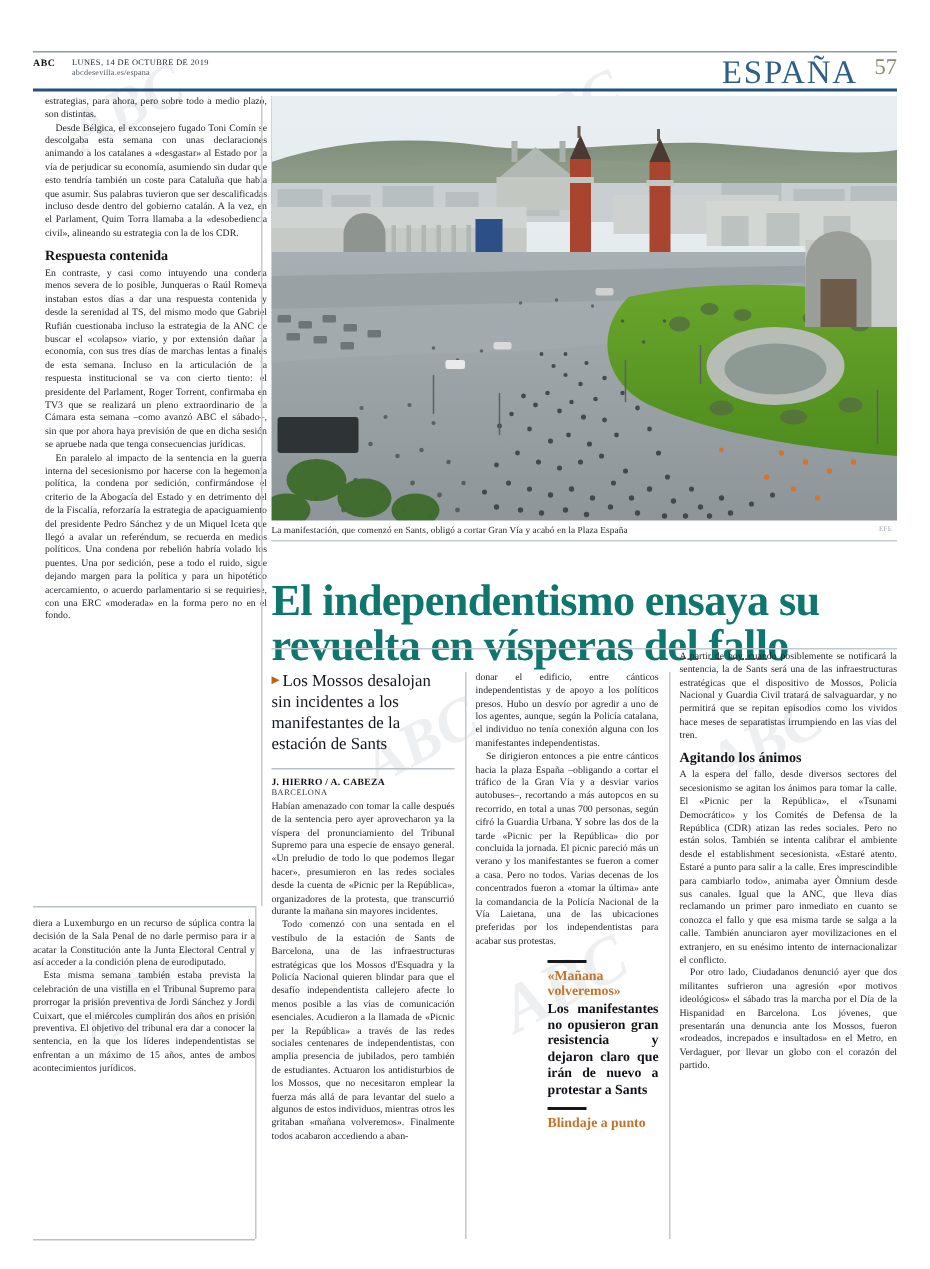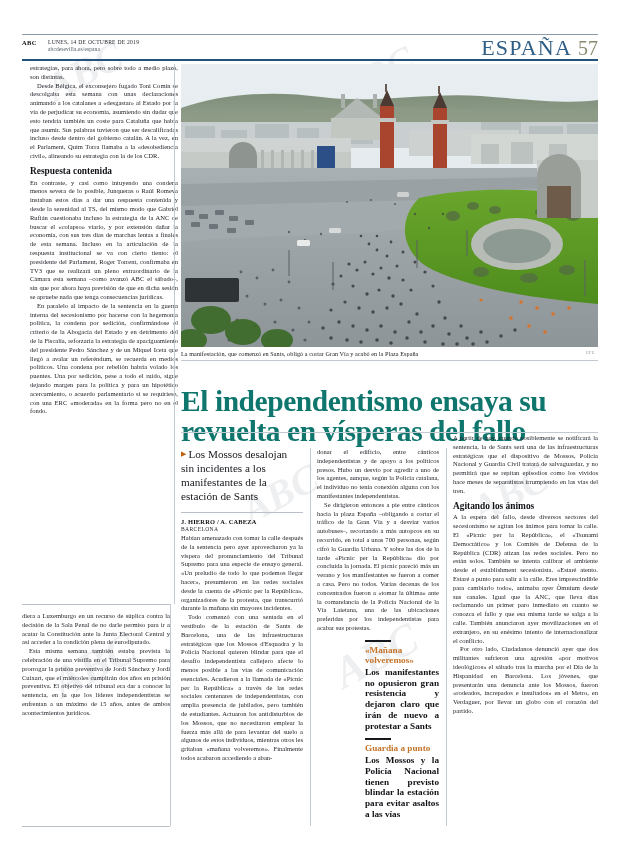--- a/index.html
+++ b/index.html
@@ -22,21 +22,21 @@
 
   
   .masthead { position:absolute; left:22px; top:34px; width:576px; height:26px; }
   .mh-rule-top { position:absolute; left:0; top:0; width:576px; height:1px; background:#8d9aa8; }
   .mh-rule-bot { position:absolute; left:0; top:25px; width:576px; height:1.5px; background:#23527c; }
   .mh-abc { position:absolute; left:0; top:5px; font-family:"Liberation Serif",serif; font-weight:700;
             font-size:6.5px; letter-spacing:.4px; color:#111; }
   .mh-date { position:absolute; left:26px; top:5px; font-size:5.6px; letter-spacing:.25px; color:#23272e; }
   .mh-url  { position:absolute; left:26px; top:12px; font-size:5.4px; letter-spacing:.15px; color:#4b535c; }
   .mh-sect { position:absolute; right:26px; top:1px; font-size:22px; letter-spacing:1.2px; color:#2f5f86; }
-  .mh-page { position:absolute; right:0px; top:3px; font-size:20px; color:#8a8a6f; }
+  .mh-page { position:absolute; right:0px; top:3px; font-size:15px; color:#8a8a6f; }
 
   
   .col-left { position:absolute; left:30px; top:64px; width:148px; }
 
   
   .vrule { position:absolute; width:1px; background:#c3c9d0; }
 
   
   .photo { position:absolute; left:181px; top:64px; width:417px; height:283px; overflow:hidden; background:#9aa3a8; }
   .cap { position:absolute; left:181px; top:350px; width:417px; font-size:6.2px; color:#1a1d22; letter-spacing:.05px; }
@@ -386,22 +386,21 @@
     <p>Se dirigieron entonces a pie entre cánticos hacia la plaza España –obligando a cortar el tráfico de la Gran Vía y a desviar varios autobuses–, recortando a más autopcos en su recorrido, en total a unas 700 personas, según cifró la Guardia Urbana. Y sobre las dos de la tarde «Picnic per la República» dio por concluida la jornada. El picnic pareció más un verano y los manifestantes se fueron a comer a casa. Pero no todos. Varias decenas de los concentrados fueron a «tomar la última» ante la comandancia de la Policía Nacional de la Vía Laietana, una de las ubicaciones preferidas por los independentistas para acabar sus protestas.</p>
 
     <div class="hl">
       <div class="hl-rule"></div>
       <div class="hl-kicker">«Mañana volveremos»</div>
       <div class="hl-text">Los manifestantes no opusieron gran resistencia y dejaron claro que irán de nuevo a protestar a Sants</div>
     </div>
 
     <div class="hl">
       <div class="hl-rule"></div>
-      <div class="hl-kicker">Guardia a punto</div>
-      <div class="hl-text">Los Mossos y la Policía Nacional tienen previsto blindar la estación para evitar asaltos a las vías</div>
+      <div class="hl-kicker">Blindaje a punto</div>
     </div>
   </div>
 
   <div class="col4 body">
     <p class="noind">A partir de hoy, cuando posiblemente se notificará la sentencia, la de Sants será una de las infraestructuras estratégicas que el dispositivo de Mossos, Policía Nacional y Guardia Civil tratará de salvaguardar, y no permitirá que se repitan episodios como los vividos hace meses de separatistas irrumpiendo en las vías del tren.</p>
     <div class="sect-h">Agitando los ánimos</div>
     <p class="noind">A la espera del fallo, desde diversos sectores del secesionismo se agitan los ánimos para tomar la calle. El «Picnic per la República», el «Tsunami Democrático» y los Comités de Defensa de la República (CDR) atizan las redes sociales. Pero no están solos. También se intenta calibrar el ambiente desde el establishment secesionista. «Estaré atento. Estaré a punto para salir a la calle. Eres imprescindible para cambiarlo todo», animaba ayer Òmnium desde sus canales. Igual que la ANC, que lleva días reclamando un primer paro inmediato en cuanto se conozca el fallo y que esa misma tarde se salga a la calle. También anunciaron ayer movilizaciones en el extranjero, en su enésimo intento de internacionalizar el conflicto.</p>
     <p>Por otro lado, Ciudadanos denunció ayer que dos militantes sufrieron una agresión «por motivos ideológicos» el sábado tras la marcha por el Día de la Hispanidad en Barcelona. Los jóvenes, que presentarán una denuncia ante los Mossos, fueron «rodeados, increpados e insultados» en el Metro, en Verdaguer, por llevar un globo con el corazón del partido.</p>
   </div>
 

